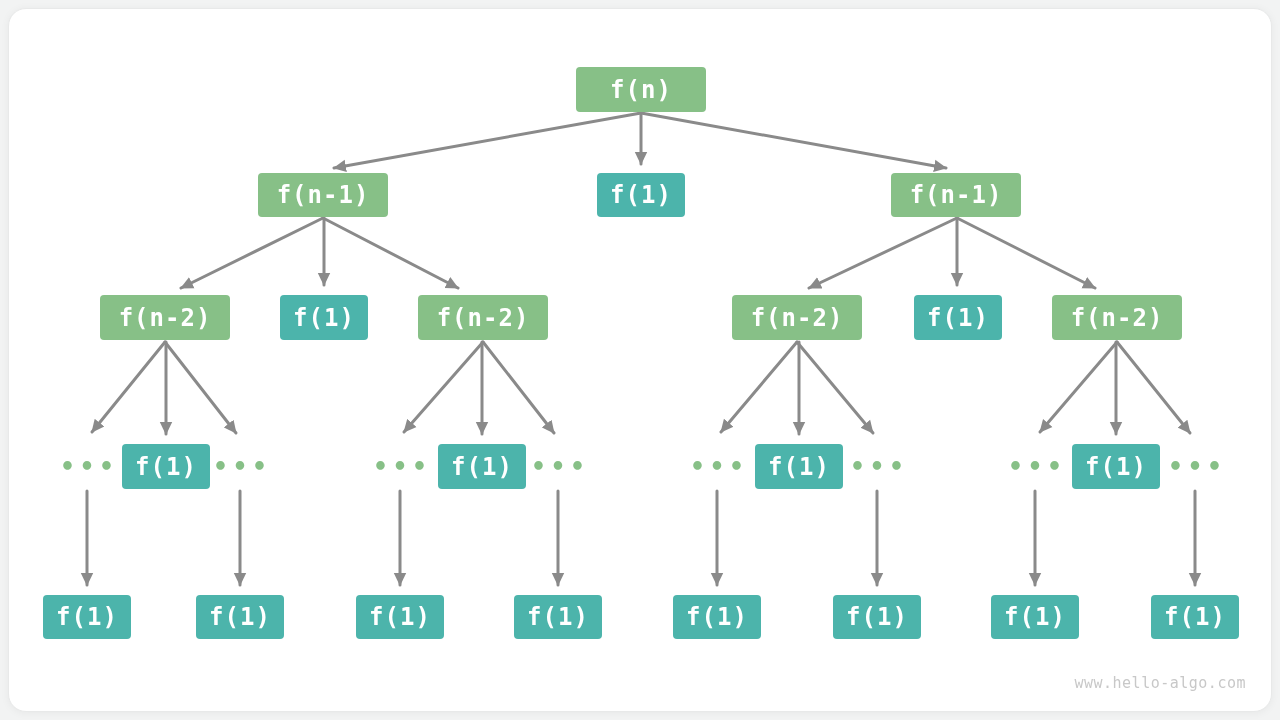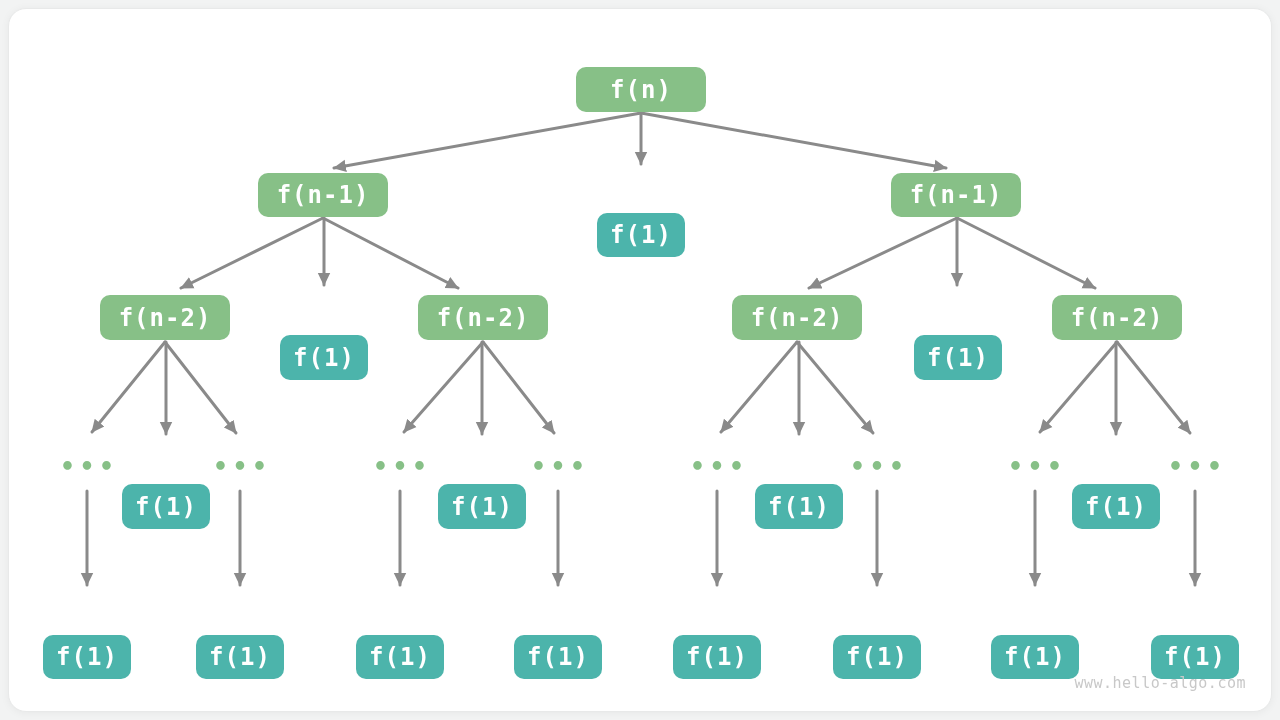--- a/index.html
+++ b/index.html
@@ -19,29 +19,29 @@
     box-shadow: 0 1px 8px rgba(0,0,0,0.05);
   }
   svg.arrows {
     position: absolute; left: 0; top: 0;
     width: 1280px; height: 720px;
     pointer-events: none;
   }
   .node {
     position: absolute;
     display: flex; align-items: center; justify-content: center;
-    border-radius: 10px;
+    border-radius: 4px;
     color: var(--node-text, #FFFFFF);
     font-size: 24px; font-weight: bold;
     letter-spacing: 1px;
     white-space: nowrap;
     z-index: 2;
   }
   .node.green { background: var(--green-node, #87C087); }
-  .node.teal  { background: var(--teal-node, #4CB4AB); margin-top: 40px; }
+  .node.teal  { background: var(--teal-node, #4CB4AB); }
   .dots {
     position: absolute;
     width: 60px; height: 26px;
     display: flex; align-items: center; justify-content: center;
     color: var(--green-node, #87C087);
     font-size: 24px; font-weight: bold;
     letter-spacing: 5px;
     text-indent: 5px;
     z-index: 2;
   }

